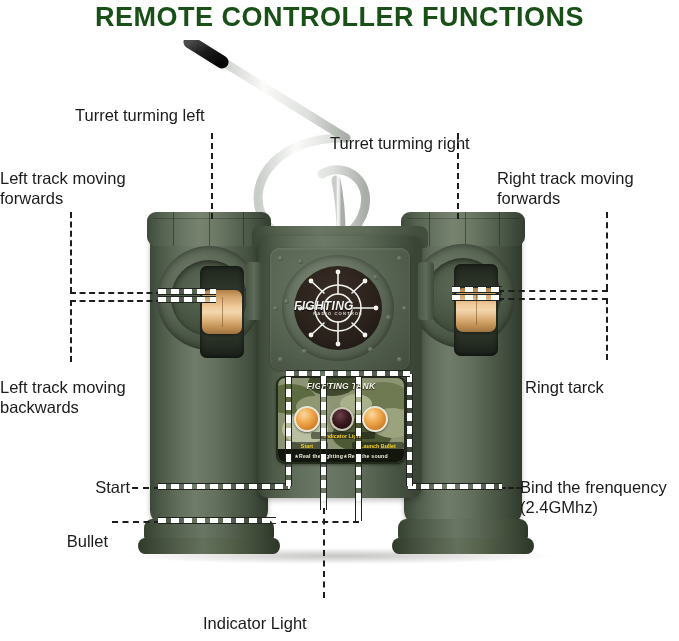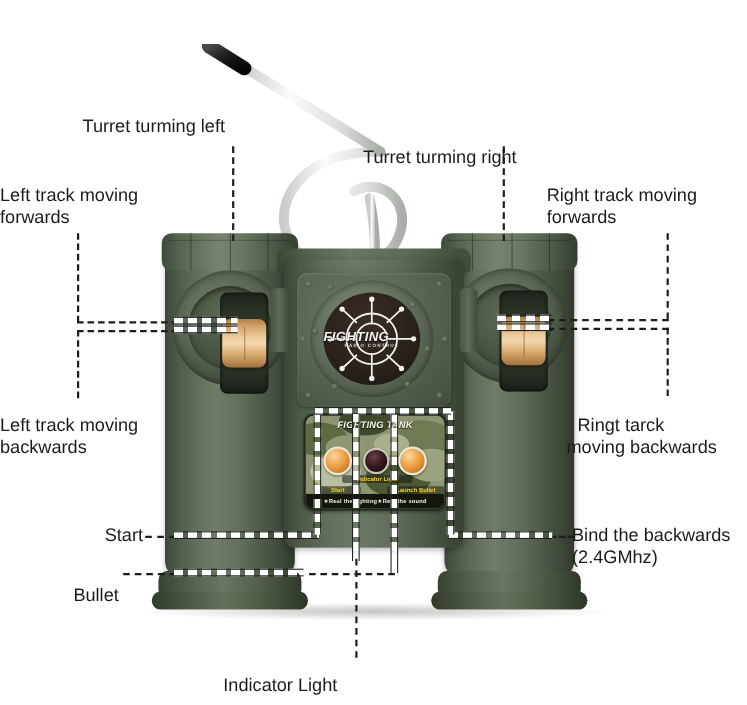--- a/index.html
+++ b/index.html
@@ -232,20 +232,21 @@
   .shadow-floor{
     position:absolute;left:130px;top:548px;width:420px;height:16px;
     background:radial-gradient(ellipse at center, rgba(60,65,55,.30) 0%, rgba(255,255,255,0) 72%);
   }
 </style>
 </head>
 <body>
 
 <div id="stage">
 
+  <div class="title">REMOTE CONTROLLER FUNCTIONS</div>
 
   <div id="device">
 
     <div class="shadow-floor"></div>
 
     <svg id="antenna" viewBox="0 0 320 230">
       <defs>
         <linearGradient id="rodg" x1="0" y1="0" x2="1" y2="0">
           <stop offset="0%" stop-color="#c9cdc8"></stop>
           <stop offset="35%" stop-color="#fbfbfa"></stop>
@@ -421,24 +422,23 @@
   <div class="lbl c" style="left:0px;top:168px;width:144px;">Left track moving</div>
   <div class="lbl c" style="left:0px;top:188px;width:144px;">forwards</div>
 
   <div class="lbl c" style="left:497px;top:168px;width:176px;">Right track moving</div>
   <div class="lbl c" style="left:497px;top:188px;width:176px;">forwards</div>
 
   <div class="lbl c" style="left:0px;top:377px;width:144px;">Left track moving</div>
   <div class="lbl c" style="left:525px;top:377px;width:154px;">Ringt tarck</div>
 
   <div class="lbl c" style="left:0px;top:397px;width:144px;">backwards</div>
-  <div class="lbl c" style="left:515px;top:397px;width:164px;">moving backwards</div>
 
   <div class="lbl r" style="left:0px;top:477px;width:130px;">Start</div>
 
   <div class="lbl r" style="left:0px;top:531px;width:108px;">Bullet</div>
 
-  <div class="lbl l" style="left:520px;top:477px;width:160px;">Bind the backwards</div>
+  <div class="lbl l" style="left:520px;top:477px;width:160px;">Bind the frenquency</div>
   <div class="lbl c" style="left:520px;top:497px;width:152px;">(2.4GMhz)</div>
 
   <div class="lbl c" style="left:203px;top:613px;width:240px;">Indicator Light</div>
 
 </div>
 
 </body></html>

